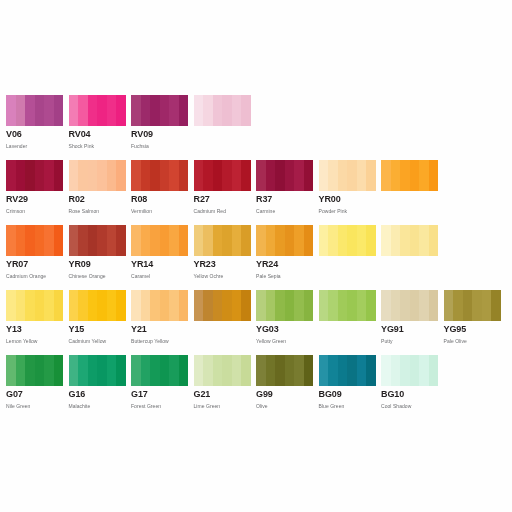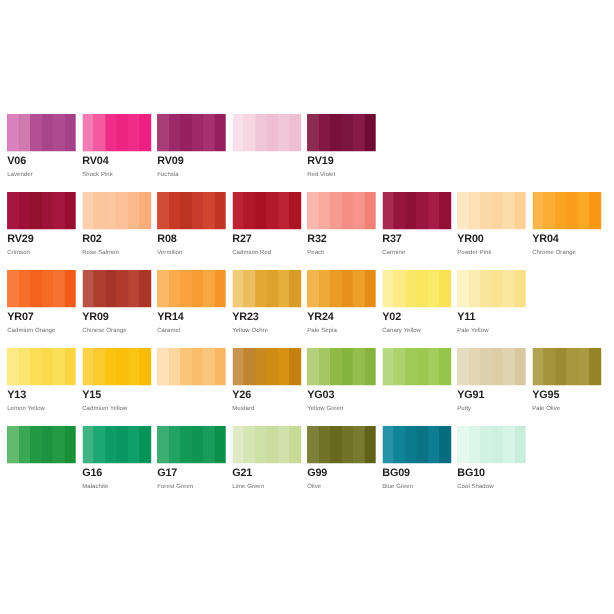--- a/index.html
+++ b/index.html
@@ -140,36 +140,20 @@
             <div class="bands">
               <i style="background: rgb(247, 224, 233);"></i>
               <i style="background: rgb(245, 214, 225);"></i>
               <i style="background: rgb(240, 197, 214);"></i>
               <i style="background: rgb(238, 191, 210);"></i>
               <i style="background: rgb(241, 199, 216);"></i>
               <i style="background: rgb(238, 190, 209);"></i>
             </div>
           </div>
         </div>
-        <div class="cell">
-          <div class="swatch" style="background: rgb(140, 21, 64);">
-            <div class="bands">
-              <i style="background: rgb(142, 43, 82);"></i>
-              <i style="background: rgb(130, 24, 67);"></i>
-              <i style="background: rgb(120, 16, 58);"></i>
-              <i style="background: rgb(124, 20, 64);"></i>
-              <i style="background: rgb(136, 26, 71);"></i>
-              <i style="background: rgb(110, 12, 52);"></i>
-            </div>
-          </div>
-          <div class="labels">
-            <div class="code">RV19</div>
-            <div class="cname">Red Violet</div>
-          </div>
-        </div>
       </div>
       <div class="row">
         <div class="cell">
           <div class="swatch" style="background: rgb(168, 17, 63);">
             <div class="bands">
               <i style="background: rgb(167, 22, 64);"></i>
               <i style="background: rgb(156, 15, 55);"></i>
               <i style="background: rgb(147, 16, 47);"></i>
               <i style="background: rgb(158, 19, 56);"></i>
               <i style="background: rgb(167, 22, 63);"></i>
@@ -223,36 +207,20 @@
               <i style="background: rgb(189, 34, 51);"></i>
               <i style="background: rgb(173, 20, 36);"></i>
             </div>
           </div>
           <div class="labels">
             <div class="code">R27</div>
             <div class="cname">Cadmium Red</div>
           </div>
         </div>
         <div class="cell">
-          <div class="swatch" style="background: rgb(245, 143, 134);">
-            <div class="bands">
-              <i style="background: rgb(251, 183, 174);"></i>
-              <i style="background: rgb(250, 171, 160);"></i>
-              <i style="background: rgb(247, 155, 144);"></i>
-              <i style="background: rgb(245, 143, 134);"></i>
-              <i style="background: rgb(246, 148, 139);"></i>
-              <i style="background: rgb(243, 128, 119);"></i>
-            </div>
-          </div>
-          <div class="labels">
-            <div class="code">R32</div>
-            <div class="cname">Peach</div>
-          </div>
-        </div>
-        <div class="cell">
           <div class="swatch" style="background: rgb(163, 26, 68);">
             <div class="bands">
               <i style="background: rgb(166, 42, 82);"></i>
               <i style="background: rgb(152, 21, 64);"></i>
               <i style="background: rgb(142, 15, 55);"></i>
               <i style="background: rgb(154, 21, 64);"></i>
               <i style="background: rgb(165, 28, 72);"></i>
               <i style="background: rgb(147, 15, 54);"></i>
             </div>
           </div>
@@ -281,24 +249,20 @@
           <div class="swatch" style="background: rgb(251, 164, 35);">
             <div class="bands">
               <i style="background: rgb(252, 181, 74);"></i>
               <i style="background: rgb(251, 174, 51);"></i>
               <i style="background: rgb(251, 164, 35);"></i>
               <i style="background: rgb(250, 158, 27);"></i>
               <i style="background: rgb(251, 168, 38);"></i>
               <i style="background: rgb(249, 151, 19);"></i>
             </div>
           </div>
-          <div class="labels">
-            <div class="code">YR04</div>
-            <div class="cname">Chrome Orange</div>
-          </div>
         </div>
       </div>
       <div class="row">
         <div class="cell">
           <div class="swatch" style="background: rgb(245, 101, 34);">
             <div class="bands">
               <i style="background: rgb(248, 124, 59);"></i>
               <i style="background: rgb(246, 111, 42);"></i>
               <i style="background: rgb(244, 98, 30);"></i>
               <i style="background: rgb(245, 106, 36);"></i>
@@ -379,40 +343,32 @@
           <div class="swatch" style="background: rgb(251, 232, 104);">
             <div class="bands">
               <i style="background: rgb(253, 240, 160);"></i>
               <i style="background: rgb(252, 235, 134);"></i>
               <i style="background: rgb(251, 232, 107);"></i>
               <i style="background: rgb(250, 230, 94);"></i>
               <i style="background: rgb(251, 233, 104);"></i>
               <i style="background: rgb(249, 227, 85);"></i>
             </div>
           </div>
-          <div class="labels">
-            <div class="code">Y02</div>
-            <div class="cname">Canary Yellow</div>
-          </div>
         </div>
         <div class="cell">
           <div class="swatch" style="background: rgb(250, 230, 154);">
             <div class="bands">
               <i style="background: rgb(253, 243, 198);"></i>
               <i style="background: rgb(251, 236, 177);"></i>
               <i style="background: rgb(250, 230, 154);"></i>
               <i style="background: rgb(249, 227, 145);"></i>
               <i style="background: rgb(250, 232, 158);"></i>
               <i style="background: rgb(249, 224, 137);"></i>
             </div>
           </div>
-          <div class="labels">
-            <div class="code">Y11</div>
-            <div class="cname">Pale Yellow</div>
-          </div>
         </div>
       </div>
       <div class="row">
         <div class="cell">
           <div class="swatch" style="background: rgb(251, 222, 84);">
             <div class="bands">
               <i style="background: rgb(253, 233, 133);"></i>
               <i style="background: rgb(252, 228, 113);"></i>
               <i style="background: rgb(251, 222, 84);"></i>
               <i style="background: rgb(250, 218, 74);"></i>
@@ -445,36 +401,36 @@
           <div class="swatch" style="background: rgb(251, 196, 119);">
             <div class="bands">
               <i style="background: rgb(253, 226, 184);"></i>
               <i style="background: rgb(252, 214, 158);"></i>
               <i style="background: rgb(251, 196, 119);"></i>
               <i style="background: rgb(250, 189, 107);"></i>
               <i style="background: rgb(251, 198, 124);"></i>
               <i style="background: rgb(250, 182, 100);"></i>
             </div>
           </div>
+          <div class="labels">
+            <div class="code">Y21</div>
+            <div class="cname">Buttercup Yellow</div>
+          </div>
         </div>
         <div class="cell">
           <div class="swatch" style="background: rgb(207, 138, 26);">
             <div class="bands">
               <i style="background: rgb(199, 148, 81);"></i>
               <i style="background: rgb(191, 133, 47);"></i>
               <i style="background: rgb(201, 138, 34);"></i>
               <i style="background: rgb(208, 141, 22);"></i>
               <i style="background: rgb(215, 146, 20);"></i>
               <i style="background: rgb(196, 129, 15);"></i>
             </div>
           </div>
-          <div class="labels">
-            <div class="code">Y26</div>
-            <div class="cname">Mustard</div>
-          </div>
         </div>
         <div class="cell">
           <div class="swatch" style="background: rgb(155, 193, 86);">
             <div class="bands">
               <i style="background: rgb(181, 207, 124);"></i>
               <i style="background: rgb(165, 199, 99);"></i>
               <i style="background: rgb(143, 186, 72);"></i>
               <i style="background: rgb(134, 181, 63);"></i>
               <i style="background: rgb(147, 189, 77);"></i>
               <i style="background: rgb(135, 180, 64);"></i>
@@ -535,20 +491,24 @@
           <div class="swatch" style="background: rgb(37, 155, 69);">
             <div class="bands">
               <i style="background: rgb(98, 185, 111);"></i>
               <i style="background: rgb(59, 168, 86);"></i>
               <i style="background: rgb(34, 151, 68);"></i>
               <i style="background: rgb(28, 147, 64);"></i>
               <i style="background: rgb(36, 154, 70);"></i>
               <i style="background: rgb(23, 144, 56);"></i>
             </div>
           </div>
+          <div class="labels">
+            <div class="code">G07</div>
+            <div class="cname">Nile Green</div>
+          </div>
         </div>
         <div class="cell">
           <div class="swatch" style="background: rgb(17, 160, 107);">
             <div class="bands">
               <i style="background: rgb(63, 179, 132);"></i>
               <i style="background: rgb(29, 167, 116);"></i>
               <i style="background: rgb(13, 156, 103);"></i>
               <i style="background: rgb(8, 151, 98);"></i>
               <i style="background: rgb(15, 160, 105);"></i>
               <i style="background: rgb(4, 147, 89);"></i>

